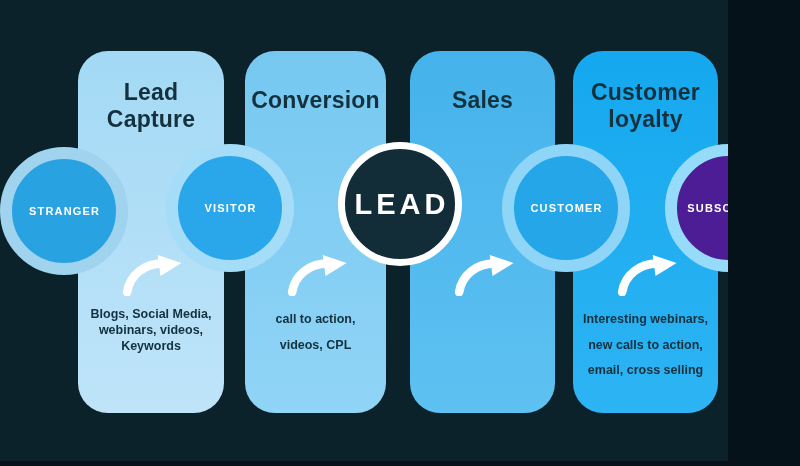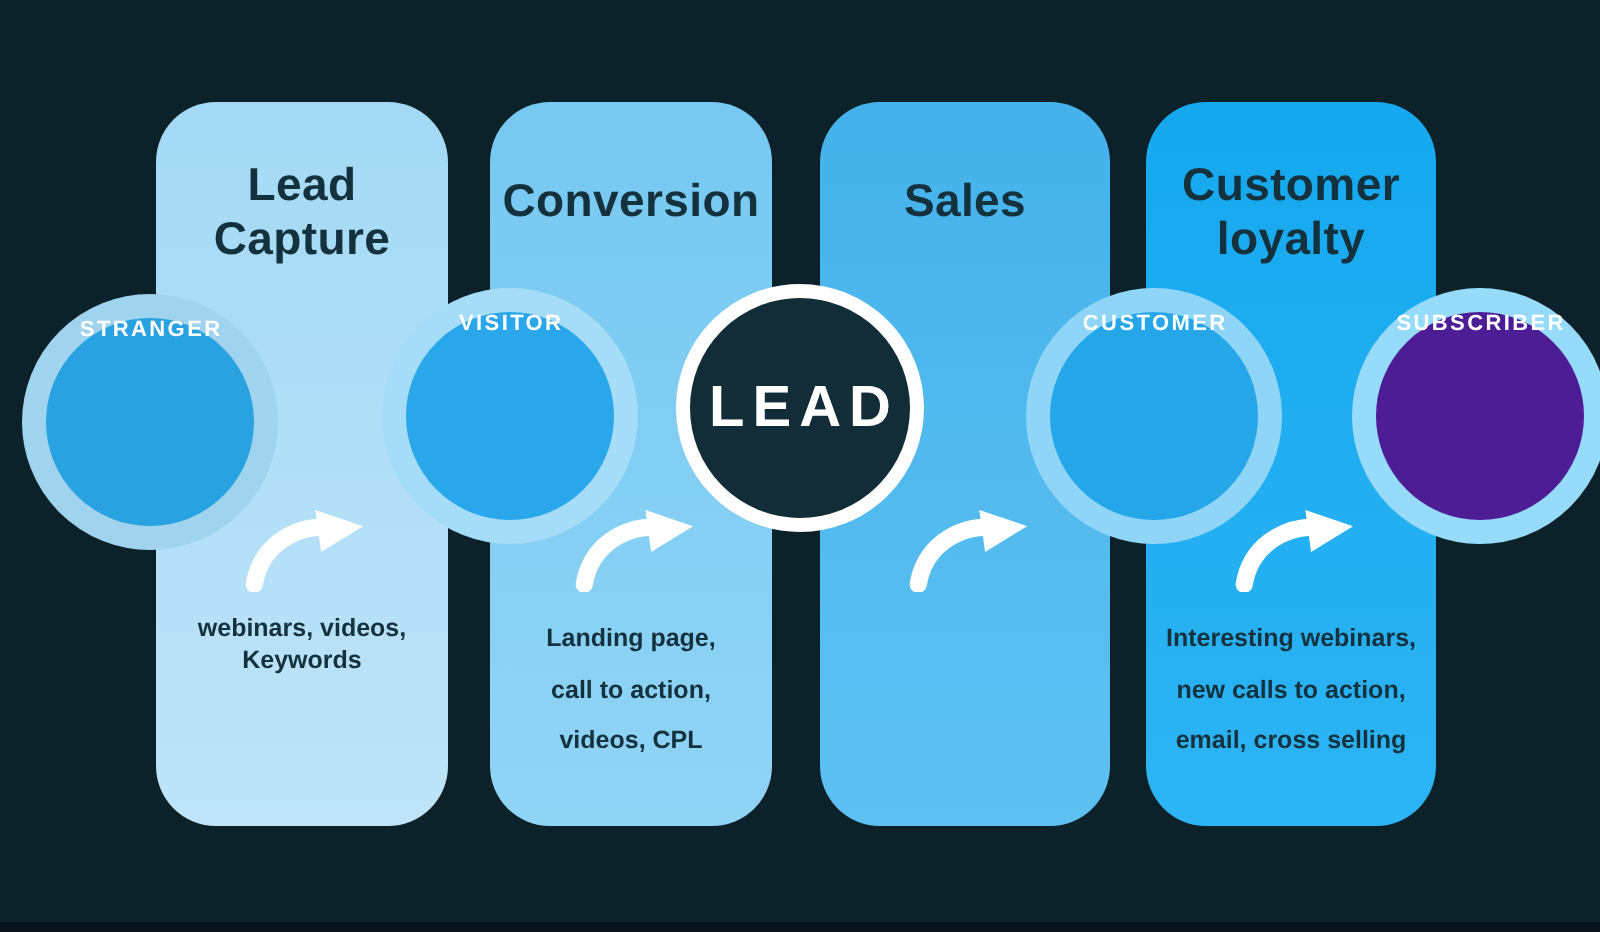--- a/index.html
+++ b/index.html
@@ -1,17 +1,17 @@
 <!DOCTYPE html>
 <html><head>
 <meta charset="utf-8">
 <style>
   html,body{margin:0;padding:0;background:#05121a;}
   .stage-wrap{
-    position:relative;width:800px;height:466px;overflow:hidden;
+    position:relative;width:728px;height:466px;overflow:hidden;
     background:#0c222b;
     font-family:"Liberation Sans","DejaVu Sans",sans-serif;
   }
   .bottom-bar{position:absolute;left:0;bottom:0;width:100%;height:5px;background:#081119;}
 
   
   .col{position:absolute;top:51px;height:362px;border-radius:30px;z-index:1;}
   .c1{left:78px;width:146px;background:linear-gradient(180deg,#a3d9f5 0%,#bfe4f9 100%);}
   .c2{left:245px;width:141px;background:linear-gradient(180deg,#76c8f1 0%,#90d4f6 100%);}
   .c3{left:410px;width:145px;background:linear-gradient(180deg,#45b2eb 0%,#5ec1f2 100%);}
@@ -24,24 +24,24 @@
 
   .arrow{position:absolute;top:203px;left:50%;transform:translateX(-50%);}
 
   .body-text{position:absolute;top:256px;left:4px;right:4px;text-align:center;
     font-weight:bold;font-size:12.5px;color:#14313e;}
   .body-text .line{line-height:25.5px;}
   .c1 .body-text .line{line-height:15.8px;}
 
   
   .stage{position:absolute;width:104px;height:104px;border-radius:50%;
-    display:flex;align-items:flex-start;justify-content:center;
-    color:#fff;font-weight:bold;font-size:11px;letter-spacing:1.2px;z-index:5;text-indent:1.2px;margin-left:11px;}
+    display:flex;align-items:center;justify-content:center;
+    color:#fff;font-weight:bold;font-size:11px;letter-spacing:1.2px;z-index:5;text-indent:1.2px;}
   .s1{left:0px;top:147px;border:12px solid #9fd3ee;background:#29a2e2;}
-  .s2{left:180px;top:144px;border:12px solid #a5dcf7;background:#2aa7ea;}
+  .s2{left:166px;top:144px;border:12px solid #a5dcf7;background:#2aa7ea;}
   .s3{left:502px;top:144px;border:12px solid #8fd5f7;background:#25a6e9;}
   .s4{left:665px;top:144px;border:12px solid #96dcfa;background:#4c1d95;}
 
   
   .lead{position:absolute;left:338px;top:142px;width:110px;height:110px;border-radius:50%;
     border:7px solid #ffffff;background:#122c38;
     display:flex;align-items:center;justify-content:center;
     color:#fff;font-weight:bold;font-size:29px;letter-spacing:4px;text-indent:4px;z-index:6;}
 </style>
 </head>
@@ -52,36 +52,36 @@
   <div class="col c1">
     <div class="title">
       <span class="title-line">Lead</span>
       <span class="title-line">Capture</span>
     </div>
     <svg class="arrow" width="64" height="42" viewBox="0 0 66 44">
       <path d="M8 40 C 11 21 27 10 45 10" fill="none" stroke="#ffffff" stroke-width="9" stroke-linecap="round"></path>
       <path d="M40 1 L65 9.5 L43 23 Z" fill="#ffffff"></path>
     </svg>
     <div class="body-text">
+      <div class="line">Blogs, Social Media,</div>
       <div class="line">webinars, videos,</div>
       <div class="line">Keywords</div>
     </div>
   </div>
 
   <div class="col c2">
     <div class="title single">
       <span class="title-line">Conversion</span>
       <span class="title-line"></span>
     </div>
     <svg class="arrow" width="64" height="42" viewBox="0 0 66 44">
       <path d="M8 40 C 11 21 27 10 45 10" fill="none" stroke="#ffffff" stroke-width="9" stroke-linecap="round"></path>
       <path d="M40 1 L65 9.5 L43 23 Z" fill="#ffffff"></path>
     </svg>
     <div class="body-text">
-      <div class="line">Landing page,</div>
       <div class="line">call to action,</div>
       <div class="line">videos, CPL</div>
     </div>
   </div>
 
   <div class="col c3">
     <div class="title single">
       <span class="title-line">Sales</span>
       <span class="title-line"></span>
     </div>

